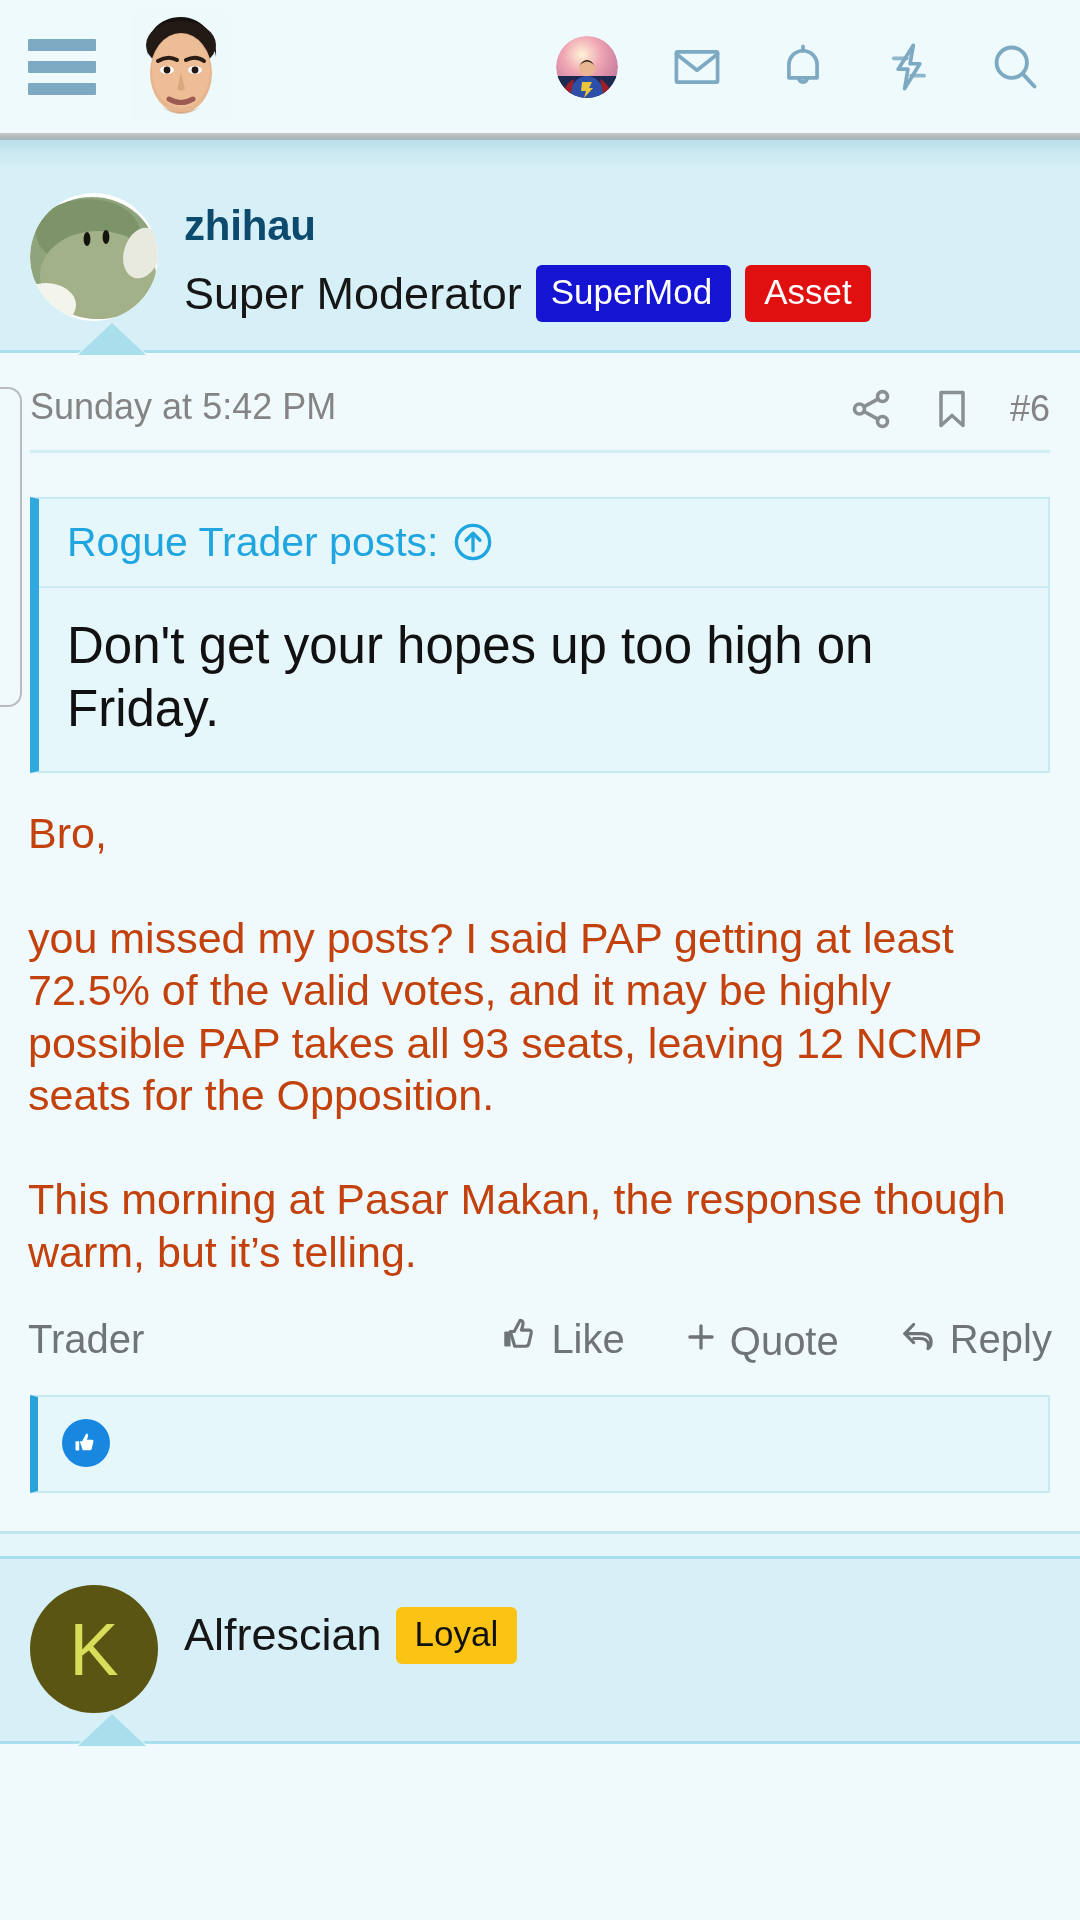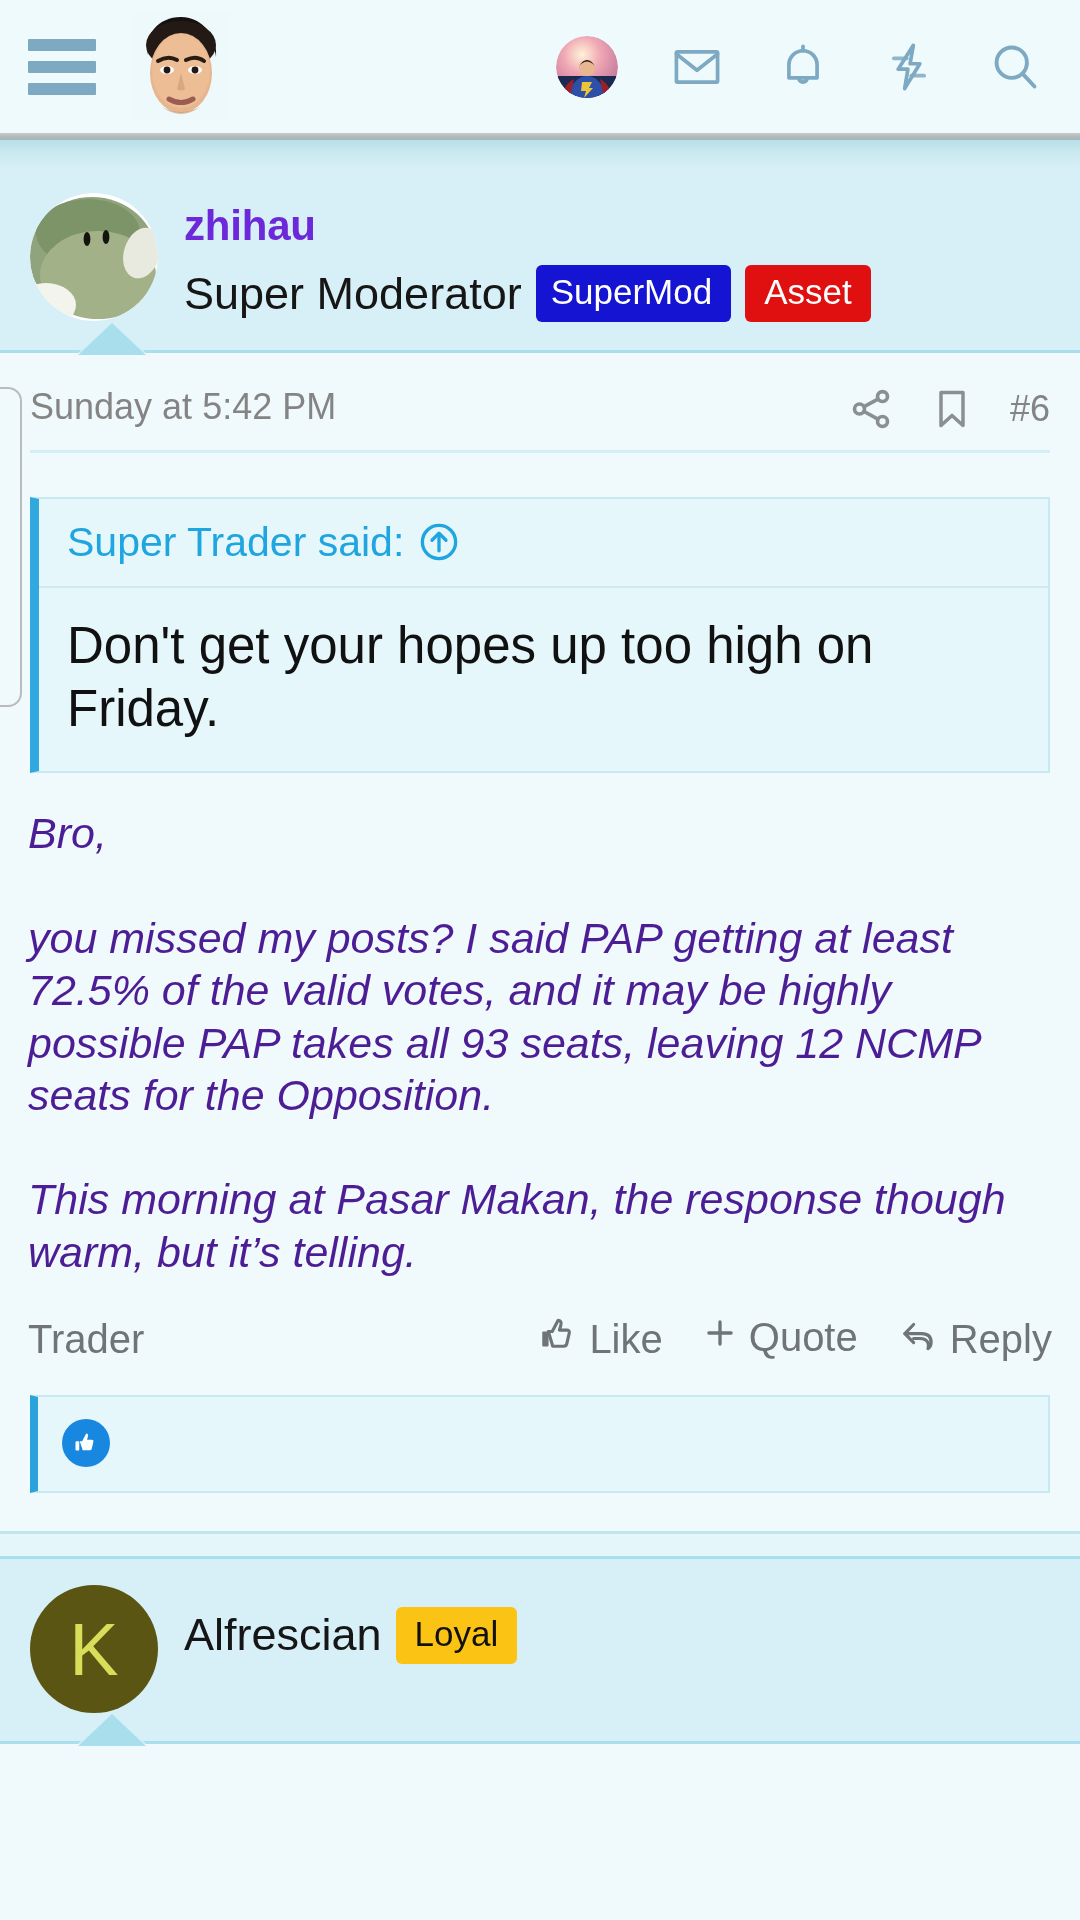--- a/index.html
+++ b/index.html
@@ -179,21 +179,21 @@
     flex: 0 0 auto;
     margin-right: 26px;
     cursor: pointer;
   }
 
   .head-meta { padding-top: 8px; }
 
   .username {
     font-size: 42px;
     font-weight: bold;
-    color: #6d28d9;
+    color: #0c4a6e;
     line-height: 1.2;
     letter-spacing: -0.2px;
     cursor: pointer;
   }
 
   .title-row {
     margin-top: 14px;
     display: flex;
     align-items: center;
     gap: 14px;
@@ -272,22 +272,21 @@
     font-size: 51px;
     color: #111111;
     line-height: 1.25;
   }
 
   
   .post-body {
     padding: 34px 28px 0 28px;
     font-size: 43px;
     line-height: 1.22;
-    color: #4c1d95;
-    font-style: italic;
+    color: #c2410c;
   }
   .post-body p { margin: 0; }
   .post-body .gap { height: 52px; }
 
   
   .actions {
     display: flex;
     align-items: center;
     padding: 36px 28px 0 28px;
   }
@@ -295,22 +294,22 @@
     display: flex;
     align-items: center;
     gap: 10px;
     font-size: 40px;
     color: #6f7476;
     cursor: pointer;
   }
   .actions-right {
     margin-left: auto;
     display: flex;
-    align-items: flex-start;
-    gap: 38px;
+    align-items: flex-end;
+    gap: 57px;
   }
 
   
   .likes {
     margin: 30px 30px 0 30px;
     border: 2px solid #c6e9f2;
     border-left: 8px solid #2aa3dc;
     background: #e6f7fb;
     display: flex;
     align-items: center;
@@ -515,21 +514,21 @@
           </svg>
         </span>
         <span class="meta-num">#6</span>
       </span>
     </div>
 
     <div class="meta-rule"></div>
 
     <blockquote class="quote">
       <div class="quote-head">
-        <span class="quote-author">Super Trader said:</span>
+        <span class="quote-author">Rogue Trader posts:</span>
         <span class="quote-jump">
           <svg width="42" height="42" viewBox="0 0 24 24" fill="none" stroke="#1fa5e0" stroke-width="1.9" stroke-linecap="round" stroke-linejoin="round" aria-hidden="true">
             <circle cx="12" cy="12" r="9.5"></circle>
             <path d="M12 17 V7.5"></path>
             <path d="M8 11 L12 7 L16 11"></path>
           </svg>
         </span>
       </div>
       <div class="quote-body">Don't get your hopes up too high on Friday.</div>
     </blockquote>

